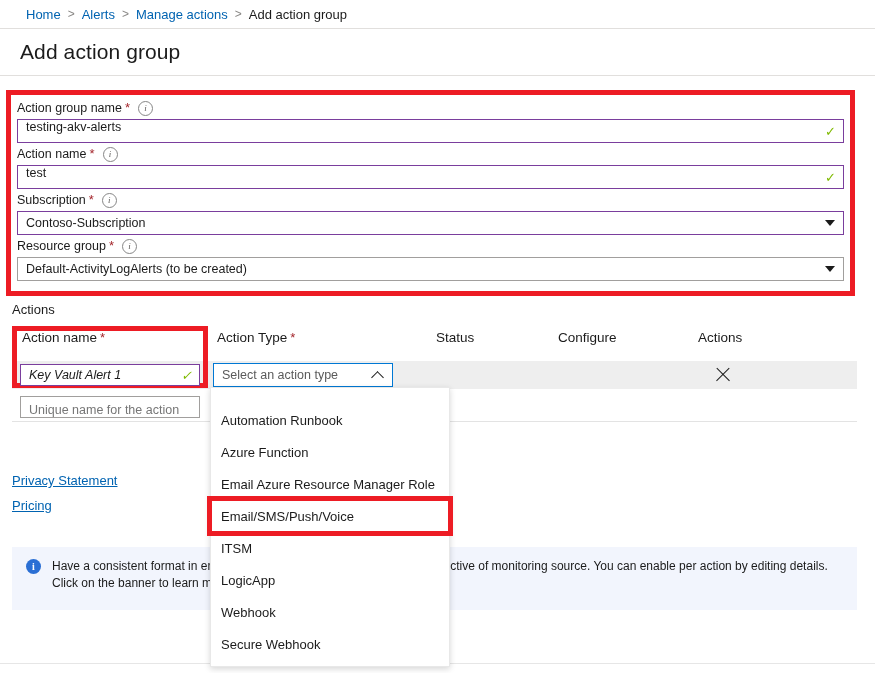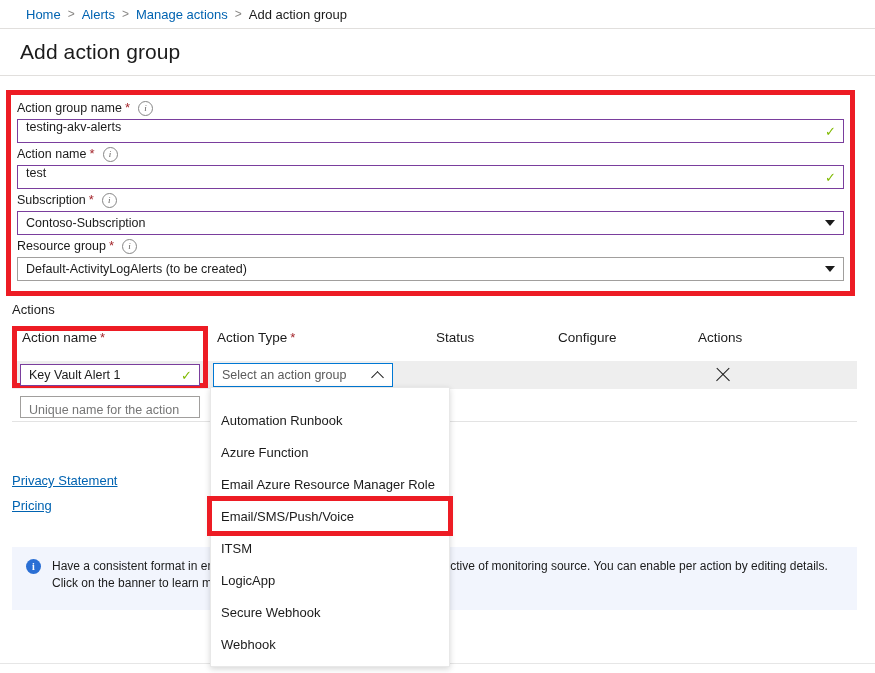--- a/index.html
+++ b/index.html
@@ -215,20 +215,21 @@
     width: 180px;
     height: 22px;
     box-sizing: border-box;
     border: 1px solid #7a3e9d;
     background: #ffffff;
     display: flex;
     align-items: center;
     padding: 0 22px 0 8px;
     font-size: 12.5px;
     color: #1b1b1b;
+    font-style: italic;
   }
   .actionname-input2 {
     position: absolute;
     left: 20px;
     top: 396px;
     width: 180px;
     height: 22px;
     box-sizing: border-box;
     border: 1px solid #a19f9d;
     background: #ffffff;
@@ -466,21 +467,21 @@
 <div class="actionname-input">
   <span>Key Vault Alert 1</span>
   <span class="check-ok">✓</span>
 </div>
 
 <div class="actionname-input2">
   <span>Unique name for the action</span>
 </div>
 
 <div class="type-combo">
-  <span>Select an action group</span>
+  <span>Select an action type</span>
   <span class="caret-up"></span>
 </div>
 
 <div class="delete-x"></div>
 
 <div class="links">
   <a>Privacy Statement</a>
   <a>Pricing</a>
 </div>
 
@@ -489,17 +490,17 @@
   <span class="info-text">Have a consistent format in email notification and webhook payload irrespective of monitoring source. You can enable per action by editing details. Click on the banner to learn more.</span>
 </div>
 
 <div class="dropdown">
   <div class="dd-item">Automation Runbook</div>
   <div class="dd-item">Azure Function</div>
   <div class="dd-item">Email Azure Resource Manager Role</div>
   <div class="dd-item highlighted">Email/SMS/Push/Voice</div>
   <div class="dd-item">ITSM</div>
   <div class="dd-item">LogicApp</div>
+  <div class="dd-item">Webhook</div>
   <div class="dd-item">Secure Webhook</div>
-  <div class="dd-item">Webhook</div>
 </div>
 
 <div class="bottom-rule"></div>
 
 </body></html>

